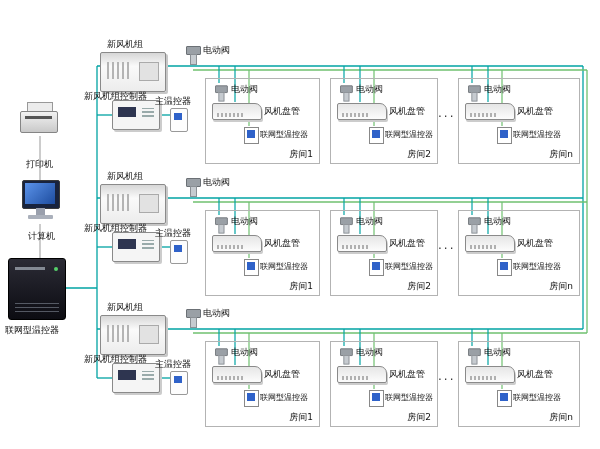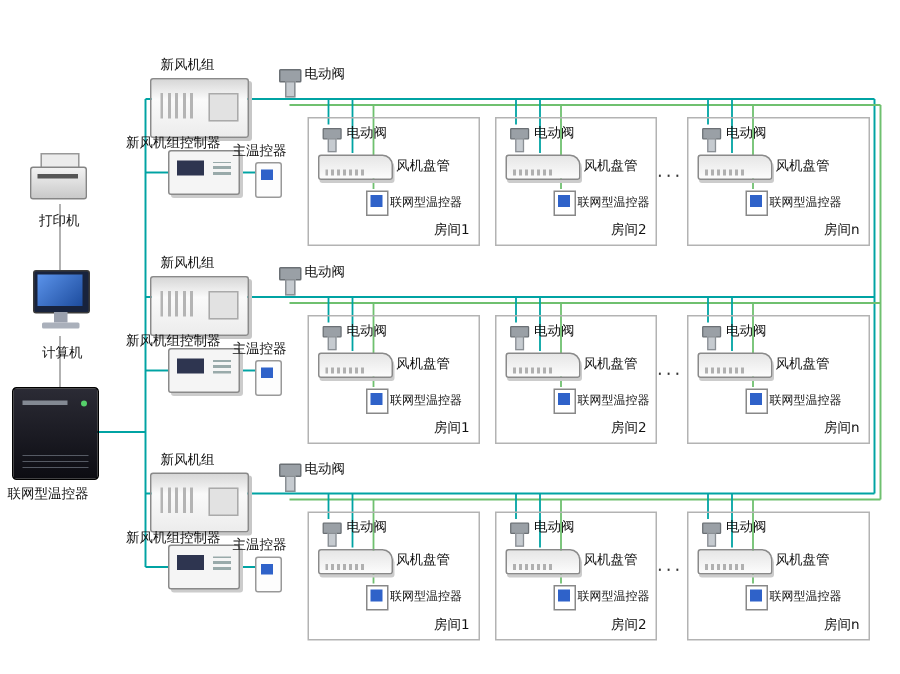--- a/index.html
+++ b/index.html
@@ -123,21 +123,21 @@
     <line x1="472" y1="329" x2="472" y2="346" stroke="#00a3a3" stroke-width="1.2"></line>
     <line x1="488" y1="329" x2="488" y2="365" stroke="#00a3a3" stroke-width="1.2"></line>
     <line x1="502" y1="333" x2="502" y2="389" stroke="#6fc06f" stroke-width="1.2"></line>
   </svg>
 
   <div class="printer">
     <div class="p-top"></div>
     <div class="p-body"></div>
     <div class="p-slot"></div>
   </div>
-  <div class="lbl" style="left:26px;top:144px">打印机</div>
+  <div class="lbl" style="left:26px;top:160px">打印机</div>
 
   <div class="monitor">
     <div class="m-screen"></div>
     <div class="m-inner"></div>
     <div class="m-stand"></div>
     <div class="m-base"></div>
   </div>
   <div class="lbl" style="left:28px;top:232px">计算机</div>
 
   <div class="gateway">

